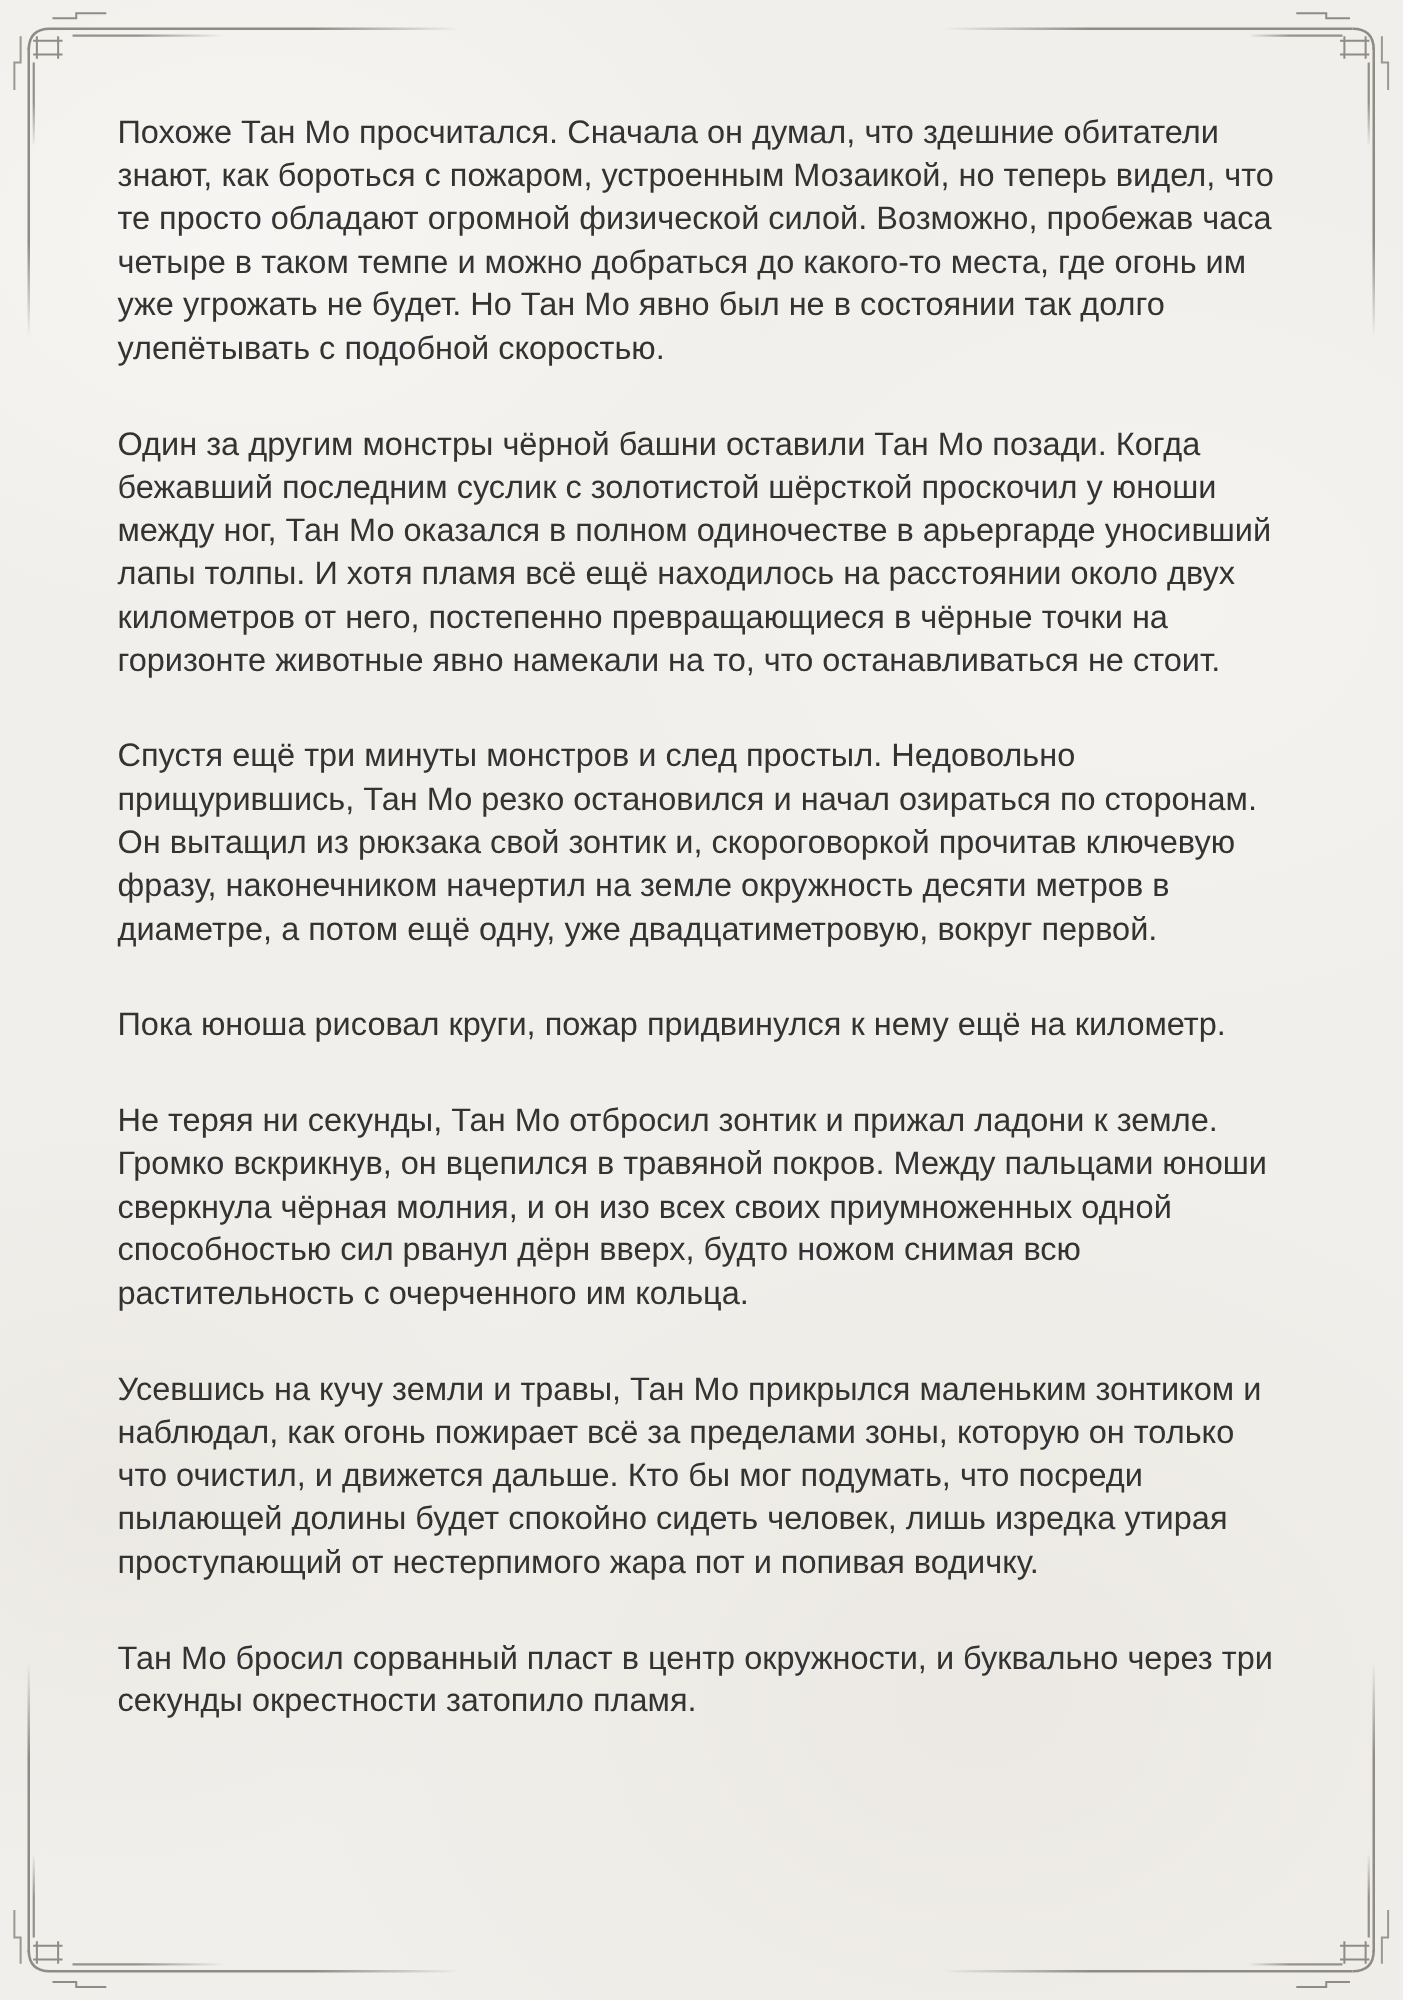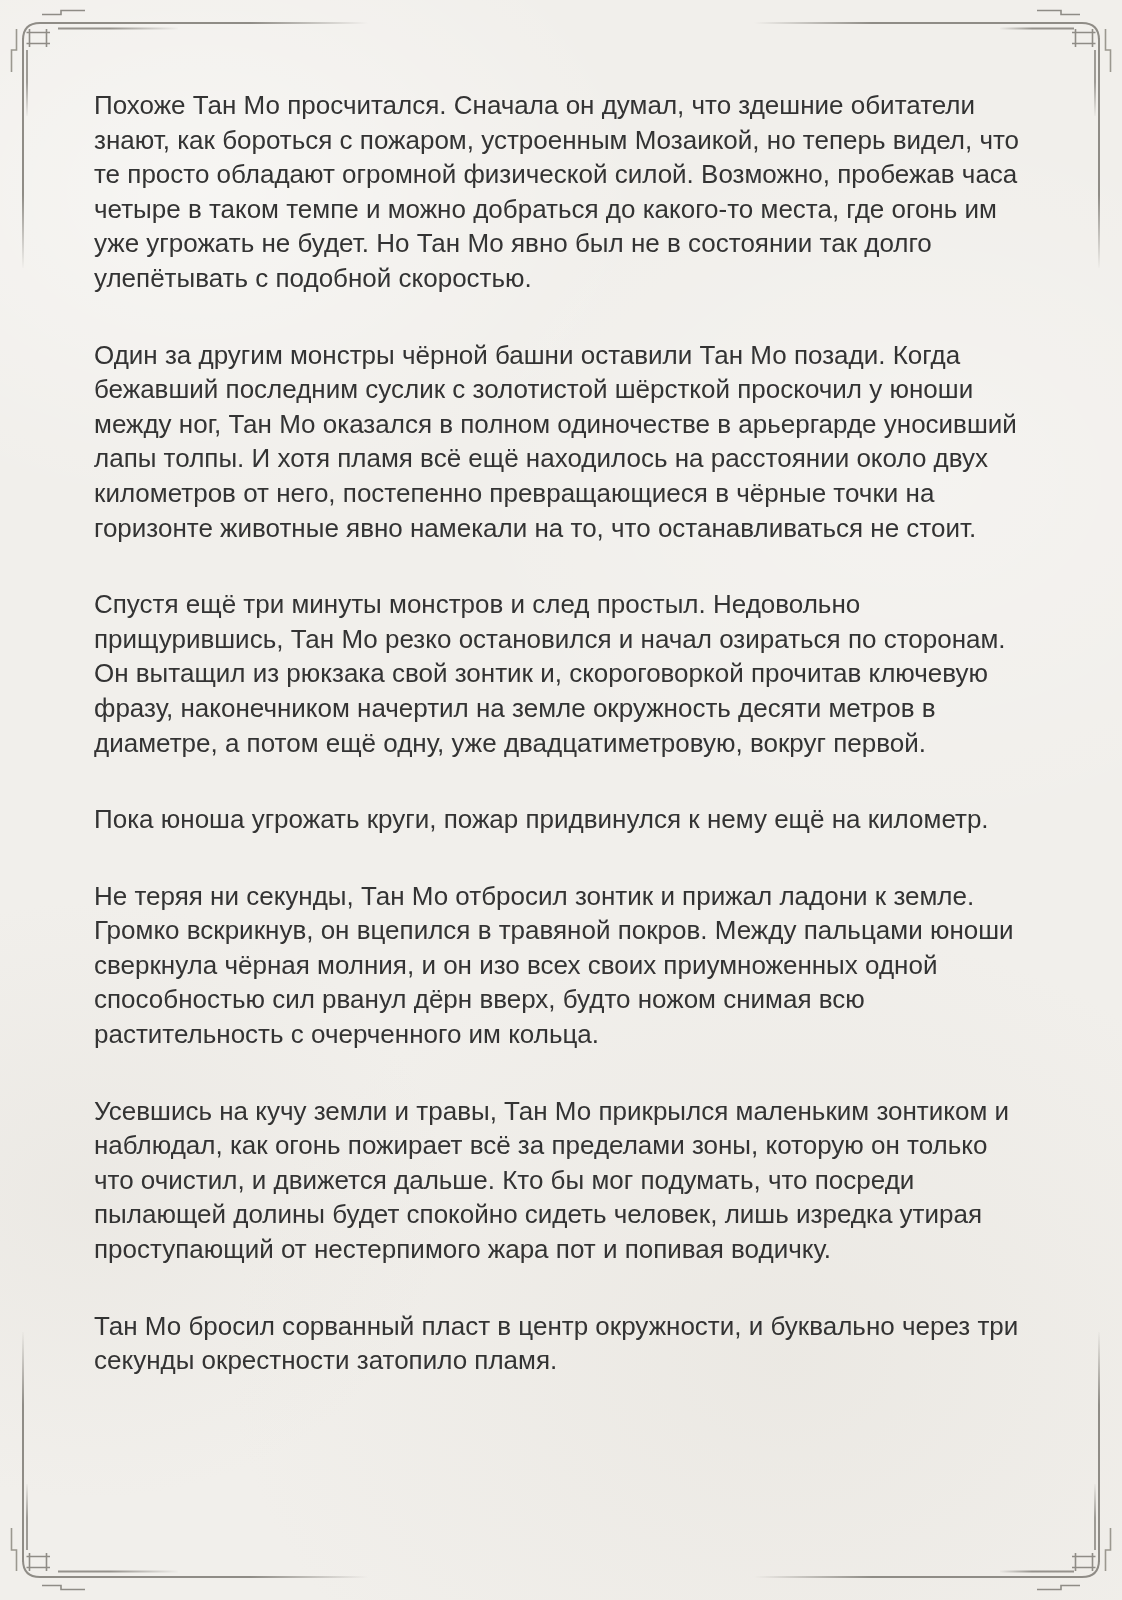--- a/index.html
+++ b/index.html
@@ -93,17 +93,17 @@
   <use href="#cornerL" transform="translate(0,300) scale(1,-1)"></use>
 </svg>
 <svg class="corner br" width="400" height="300" viewBox="0 0 400 300">
   <use href="#cornerS" transform="translate(400,300) scale(-1,-1)"></use>
 </svg>
 
 <main class="text-block">
   <p>Похоже Тан Мо просчитался. Сначала он думал, что здешние обитатели знают, как бороться с пожаром, устроенным Мозаикой, но теперь видел, что те просто обладают огромной физической силой. Возможно, пробежав часа четыре в таком темпе и можно добраться до какого-то места, где огонь им уже угрожать не будет. Но Тан Мо явно был не в состоянии так долго улепётывать с подобной скоростью.</p>
   <p>Один за другим монстры чёрной башни оставили Тан Мо позади. Когда бежавший последним суслик с золотистой шёрсткой проскочил у юноши между ног, Тан Мо оказался в полном одиночестве в арьергарде уносивший лапы толпы. И хотя пламя всё ещё находилось на расстоянии около двух километров от него, постепенно превращающиеся в чёрные точки на горизонте животные явно намекали на то, что останавливаться не стоит.</p>
   <p>Спустя ещё три минуты монстров и след простыл. Недовольно прищурившись, Тан Мо резко остановился и начал озираться по сторонам. Он вытащил из рюкзака свой зонтик и, скороговоркой прочитав ключевую фразу, наконечником начертил на земле окружность десяти метров в диаметре, а потом ещё одну, уже двадцатиметровую, вокруг первой.</p>
-  <p>Пока юноша угрожать круги, пожар придвинулся к нему ещё на километр.</p>
+  <p>Пока юноша рисовал круги, пожар придвинулся к нему ещё на километр.</p>
   <p>Не теряя ни секунды, Тан Мо отбросил зонтик и прижал ладони к земле. Громко вскрикнув, он вцепился в травяной покров. Между пальцами юноши сверкнула чёрная молния, и он изо всех своих приумноженных одной способностью сил рванул дёрн вверх, будто ножом снимая всю растительность с очерченного им кольца.</p>
   <p>Усевшись на кучу земли и травы, Тан Мо прикрылся маленьким зонтиком и наблюдал, как огонь пожирает всё за пределами зоны, которую он только что очистил, и движется дальше. Кто бы мог подумать, что посреди пылающей долины будет спокойно сидеть человек, лишь изредка утирая проступающий от нестерпимого жара пот и попивая водичку.</p>
   <p>Тан Мо бросил сорванный пласт в центр окружности, и буквально через три секунды окрестности затопило пламя.</p>
 </main>
 
 </body></html>

